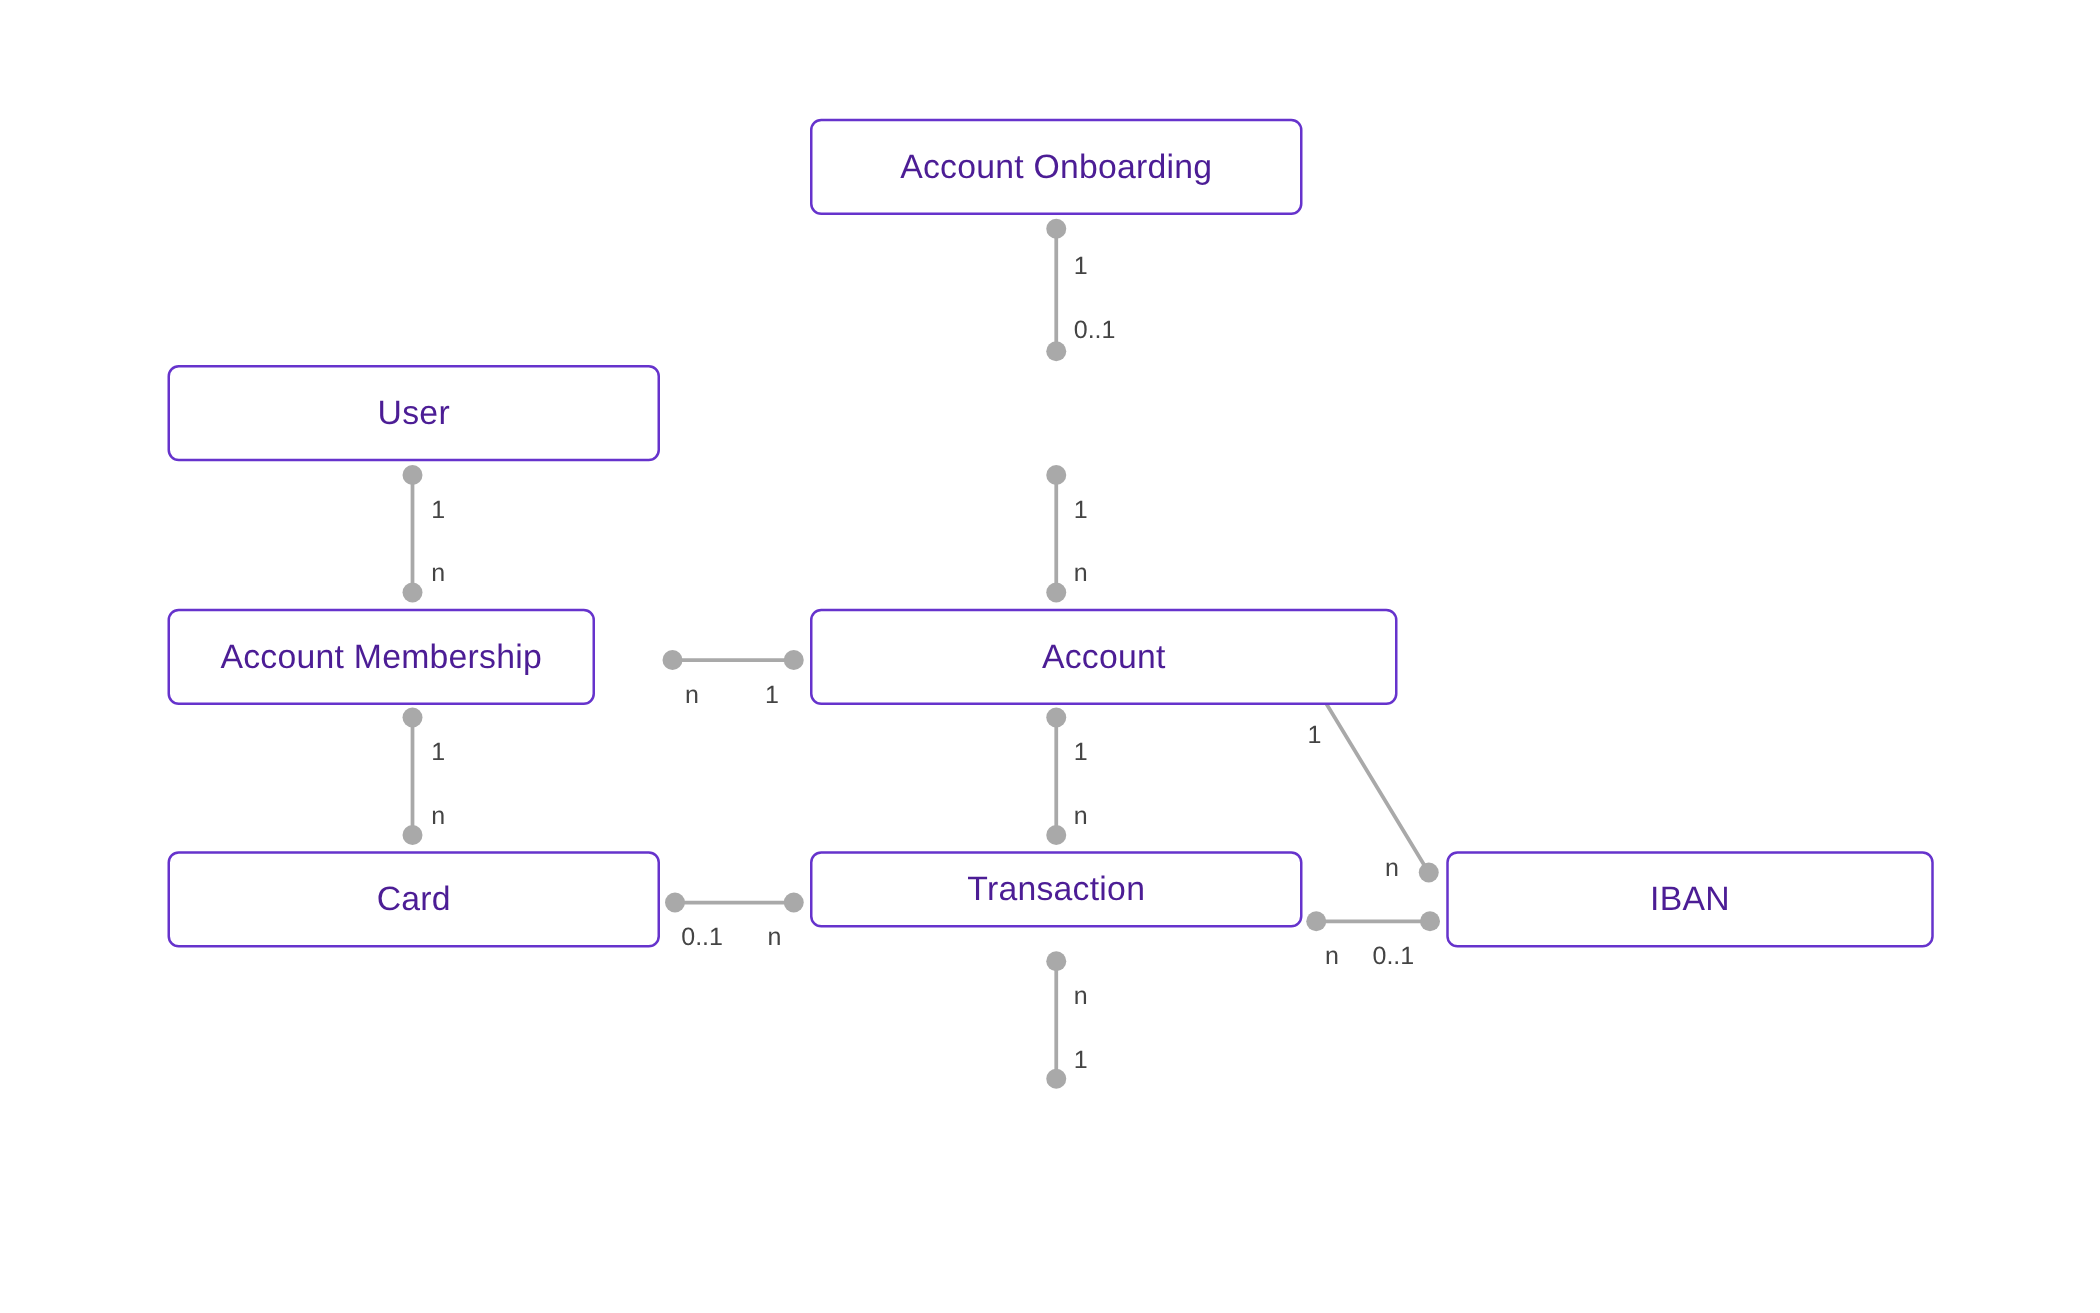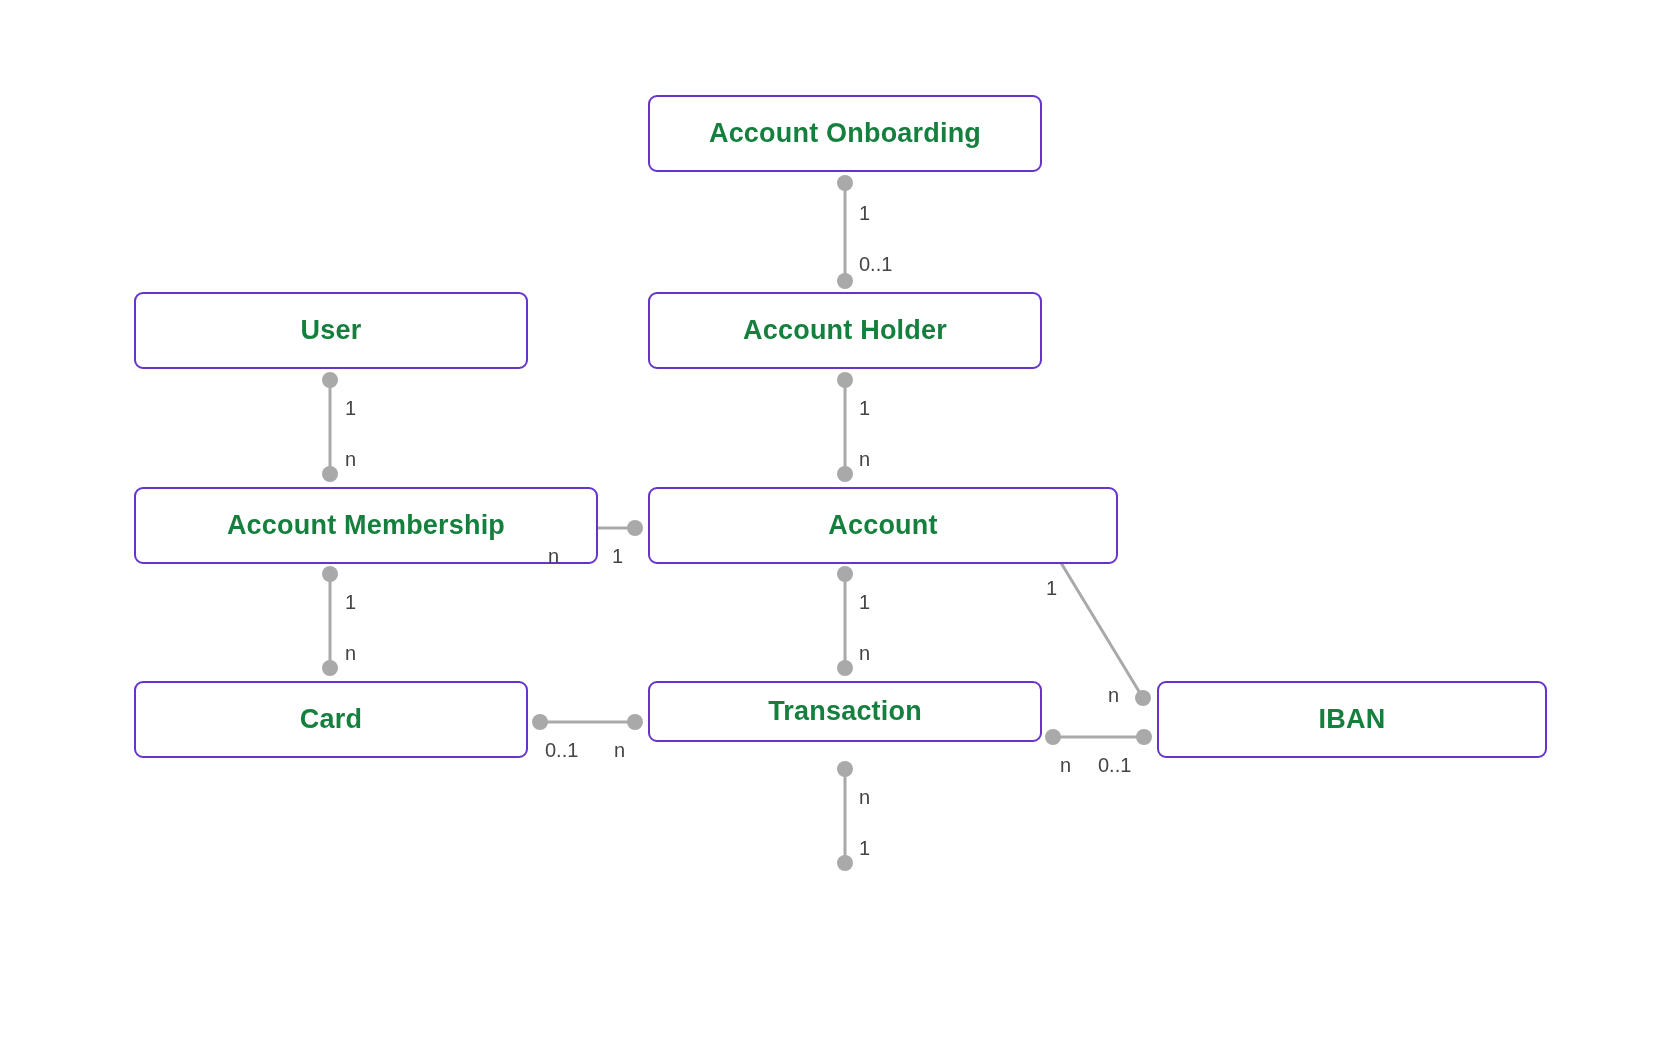--- a/index.html
+++ b/index.html
@@ -15,23 +15,23 @@
     position:absolute;
     box-sizing:border-box;
     border:2px solid #6633cc;
     border-radius:9px;
     background:#ffffff;
     display:flex;
     align-items:center;
     justify-content:center;
   }
   .entity-label{
-    color:#15803d;
+    color:#4c1d95;
     font-size:27px;
-    font-weight:700;
+    font-weight:400;
     letter-spacing:0.2px;
     line-height:1;
     white-space:nowrap;
   }
 
   #edges{position:absolute;left:0;top:0;width:1680px;height:1050px;}
   #edges line{stroke:#a9a9a9;stroke-width:3;stroke-linecap:round;}
   #edges circle{fill:#a9a9a9;}
 
   .card-lbl{
@@ -97,24 +97,21 @@
         <circle cx="845" cy="769" r="8"></circle>
         <circle cx="845" cy="863" r="8"></circle>
       </g>
     </svg>
 <div class="entity" style="left: 648px; top: 95px; width: 394px; height: 77px;">
       <span class="entity-label">Account Onboarding</span>
     </div>
     <div class="entity" style="left: 134px; top: 292px; width: 394px; height: 77px;">
       <span class="entity-label">User</span>
     </div>
-    <div class="entity" style="left: 648px; top: 292px; width: 394px; height: 77px;">
-      <span class="entity-label">Account Holder</span>
-    </div>
-    <div class="entity" style="left: 134px; top: 487px; width: 464px; height: 77px;">
+    <div class="entity" style="left: 134px; top: 487px; width: 342px; height: 77px;">
       <span class="entity-label">Account Membership</span>
     </div>
     <div class="entity" style="left: 648px; top: 487px; width: 470px; height: 77px; align-items: center;">
       <span class="entity-label">Account</span>
     </div>
     <div class="entity" style="left: 134px; top: 681px; width: 394px; height: 77px; text-align: right;">
       <span class="entity-label">Card</span>
     </div>
     <div class="entity" style="left: 648px; top: 681px; width: 394px; height: 61px;">
       <span class="entity-label">Transaction</span>

